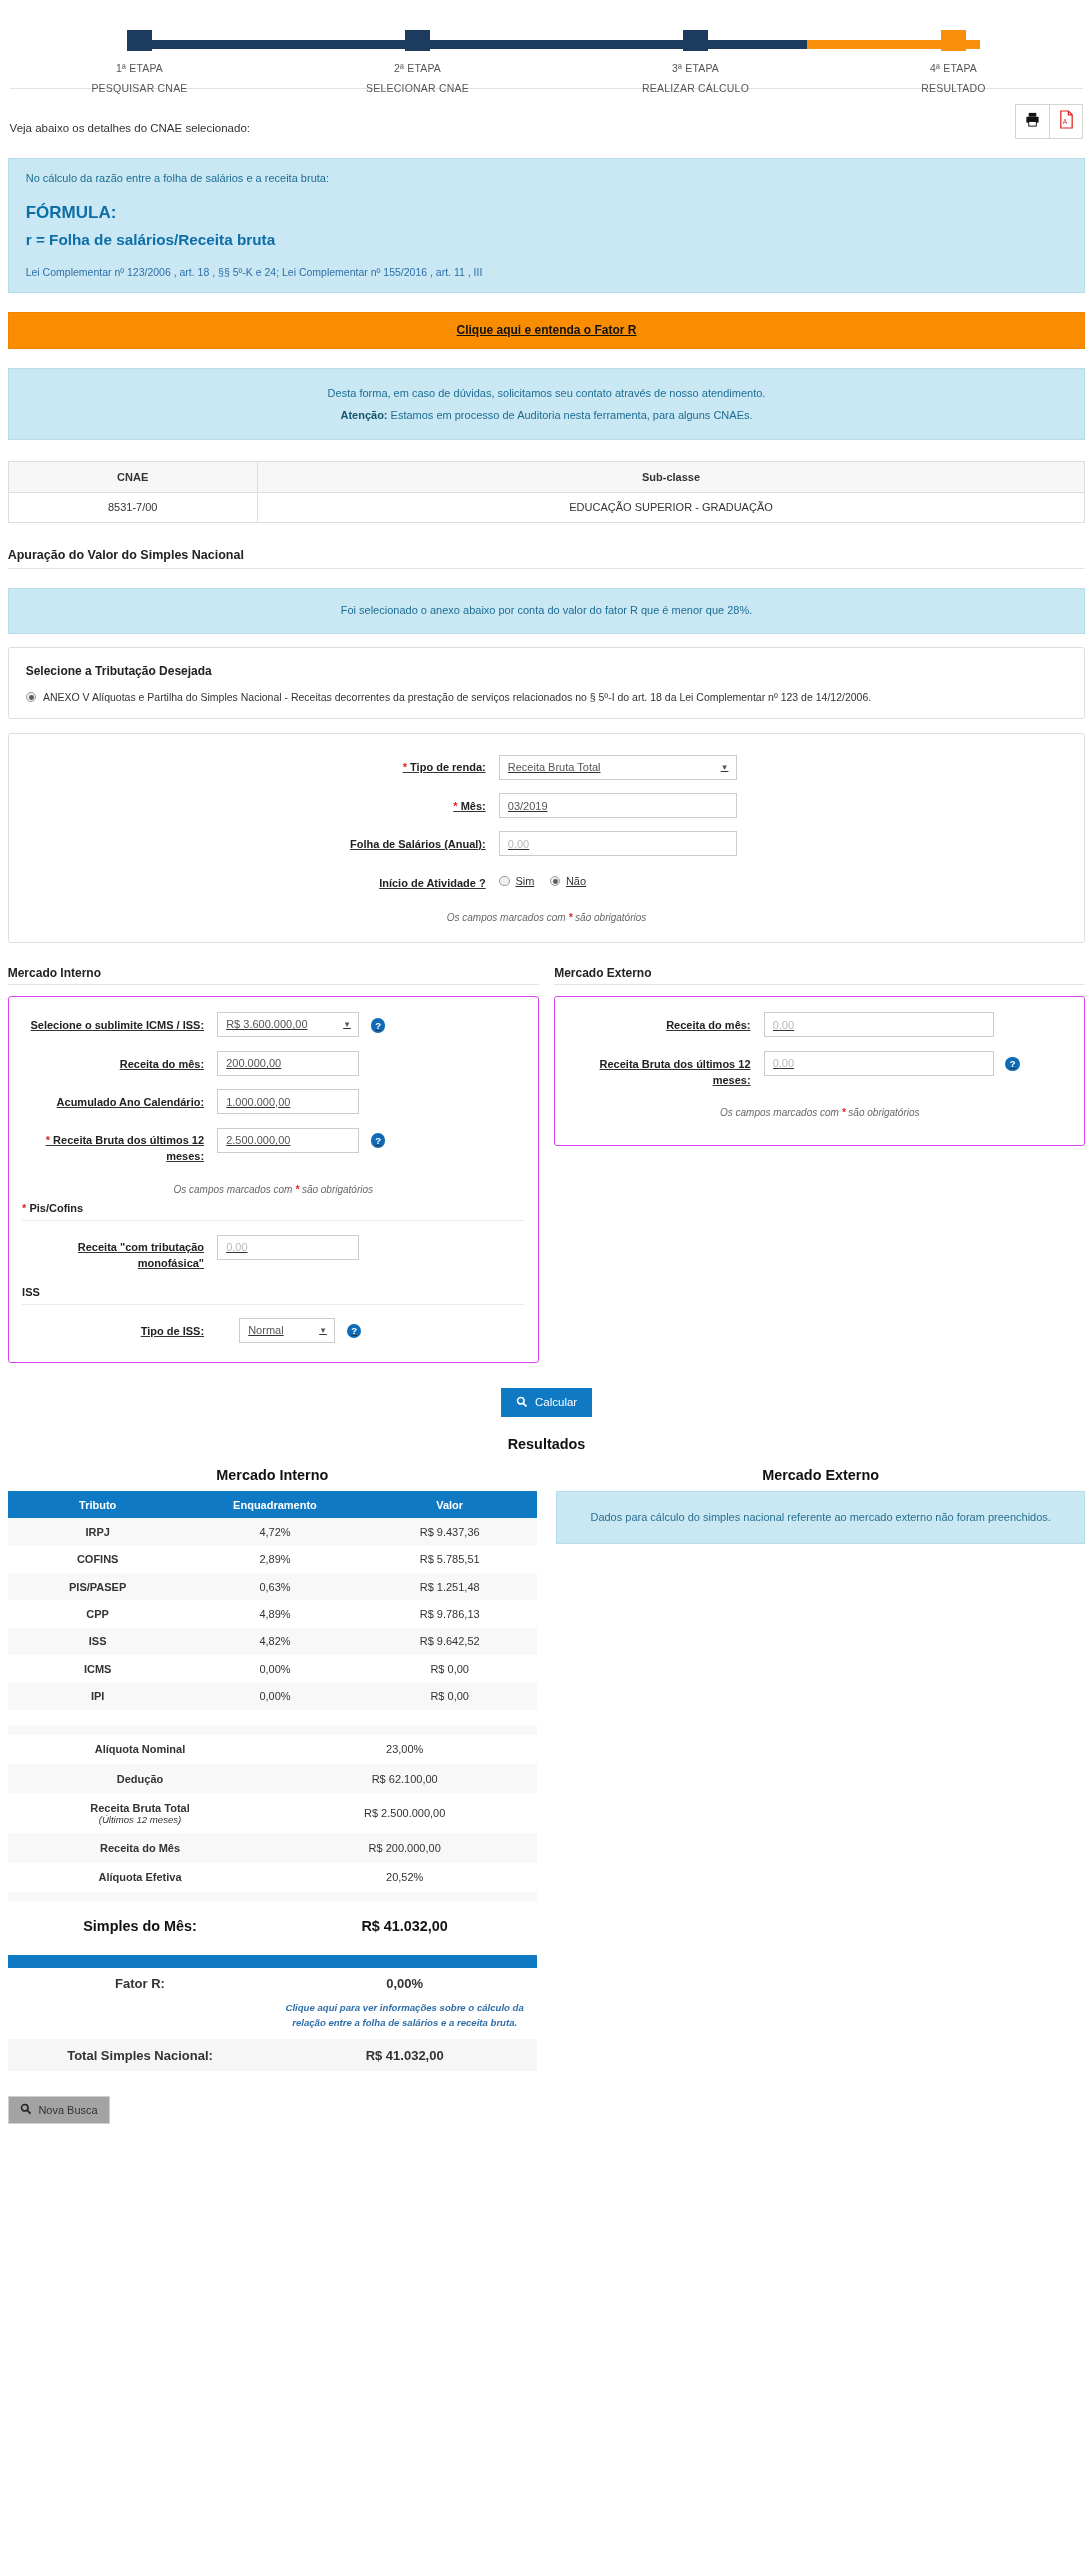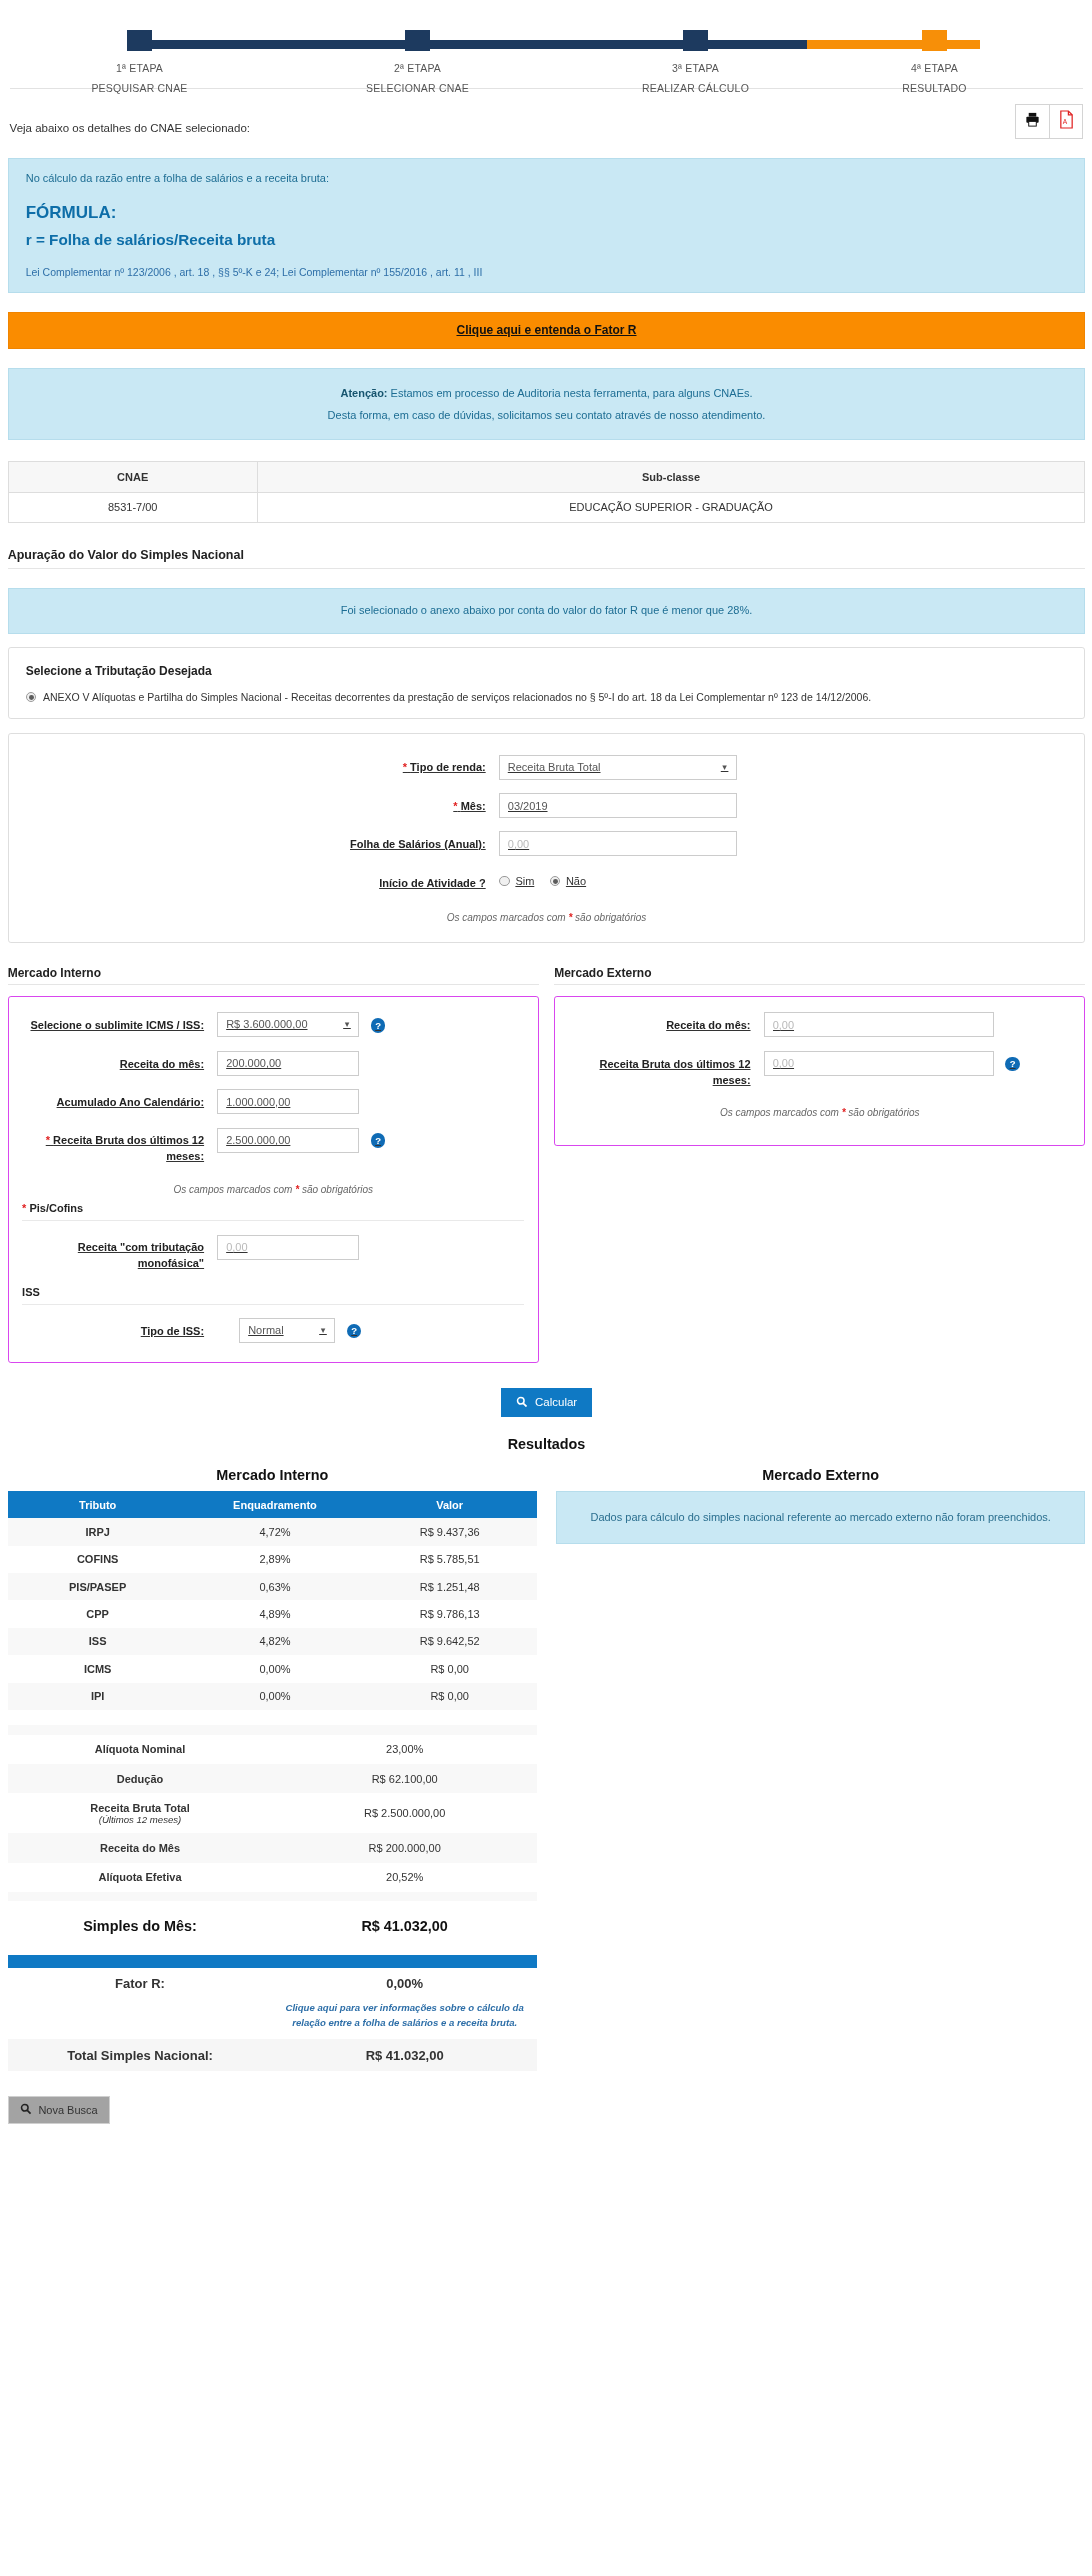--- a/index.html
+++ b/index.html
@@ -23,21 +23,21 @@
     background: #f78f08;
   }
   .step { position: absolute; top: 17px; text-align: center; width: 211px; }
   .step .knob { width: 25px; height: 21px; background: #1d3a5f; margin: 13.4px auto 0 auto; }
   .step.last .knob { background: #f78f08; }
   .step .st-top { font-size: 10.5px; color: #555; margin-top: 10.5px; letter-spacing: 0.2px; }
   .step .st-bot { font-size: 10.5px; color: #555; margin-top: 7.7px; letter-spacing: 0.2px; }
   .step1 { left: 34px; }
   .step2 { left: 312px; }
   .step3 { left: 590px; }
-  .step4 { left: 829px; }
+  .step4 { left: 848px; }
 
   .hr { border: 0; border-top: 1px solid #e2e2e2; margin: 5.8px 9.6px 0 9.6px; }
 
   
   .topbar { display: flex; align-items: center; justify-content: space-between;
             padding: 15.3px 9.6px 0 9.6px; }
   .topbar .lead { font-size: 11.5px; color: #333; padding-top: 13.4px; }
   .icon-group { display: flex; border: 1px solid #d4d4d4; }
   .icon-btn { width: 33px; height: 33px; display: flex; align-items: center; justify-content: center;
               background: #fff; }
@@ -238,24 +238,24 @@
   <div class="info-panel">
     <div>No cálculo da razão entre a folha de salários e a receita bruta:</div>
     <div class="formula-title">FÓRMULA:</div>
     <div class="formula-line">r = Folha de salários/Receita bruta</div>
     <div class="law-line">Lei Complementar nº 123/2006 , art. 18 , §§ 5º-K e 24; Lei Complementar nº 155/2016 , art. 11 , III</div>
   </div>
 
   <a class="cta-orange">Clique aqui e entenda o Fator R</a>
 
   <div class="info-panel center">
+    <div>Desta forma, em caso de dúvidas, solicitamos seu contato através de nosso atendimento.</div>
     <div>
       <span class="lbl-bold">Atenção:</span><span> Estamos em processo de Auditoria nesta ferramenta, para alguns CNAEs.</span>
     </div>
-    <div>Desta forma, em caso de dúvidas, solicitamos seu contato através de nosso atendimento.</div>
   </div>
 
   <table class="cnae">
     <thead>
       <tr>
         <th class="c-cnae">CNAE</th>
         <th>Sub-classe</th>
       </tr>
     </thead>
     <tbody>

